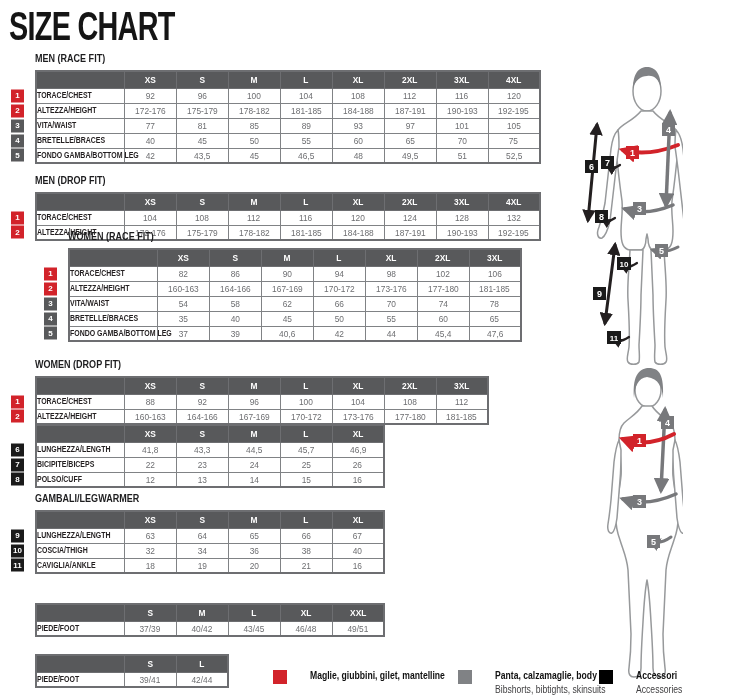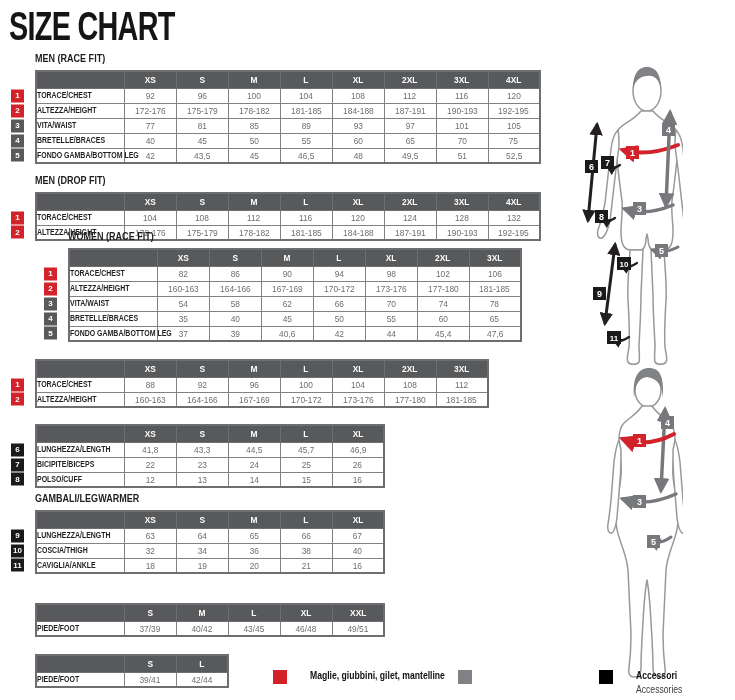--- a/index.html
+++ b/index.html
@@ -276,20 +276,21 @@
               <td class="val"><span class="condc">40,6</span></td>
               <td class="val"><span class="condc">42</span></td>
               <td class="val"><span class="condc">44</span></td>
               <td class="val"><span class="condc">45,4</span></td>
               <td class="val"><span class="condc">47,6</span></td>
             </tr>
           </tbody>
         </table>
       </div>
       <div class="tbl-block" style="top: 306px;">
+        <div class="sec-title"><span class="cond">WOMEN (DROP FIT)</span></div>
         <table class="sz" style="width: 452px;">
           <colgroup>
             <col style="width: 88px;">
             <col style="width: 52px;">
             <col style="width: 52px;">
             <col style="width: 52px;">
             <col style="width: 52px;">
             <col style="width: 52px;">
             <col style="width: 52px;">
             <col style="width: 52px;">
@@ -606,20 +607,24 @@
 
   <div id="legend">
       <div class="legend-item" style="left: 273px;">
         <div class="swatch" style="background: rgb(210, 35, 42);"></div>
         <div>
           <div class="l1"><span class="cond">Maglie, giubbini, gilet, mantelline</span></div>
         </div>
       </div>
       <div class="legend-item" style="left: 458px;">
         <div class="swatch" style="background: rgb(128, 130, 133);"></div>
+        <div>
+          <div class="l1"><span class="cond">Panta, calzamaglie, body</span></div>
+          <div class="l2"><span class="cond">Bibshorts, bibtights, skinsuits</span></div>
+        </div>
       </div>
       <div class="legend-item" style="left: 599px;">
         <div class="swatch" style="background: rgb(0, 0, 0);"></div>
         <div>
           <div class="l1"><span class="cond">Accessori</span></div>
           <div class="l2"><span class="cond">Accessories</span></div>
         </div>
       </div>
     </div>
 

